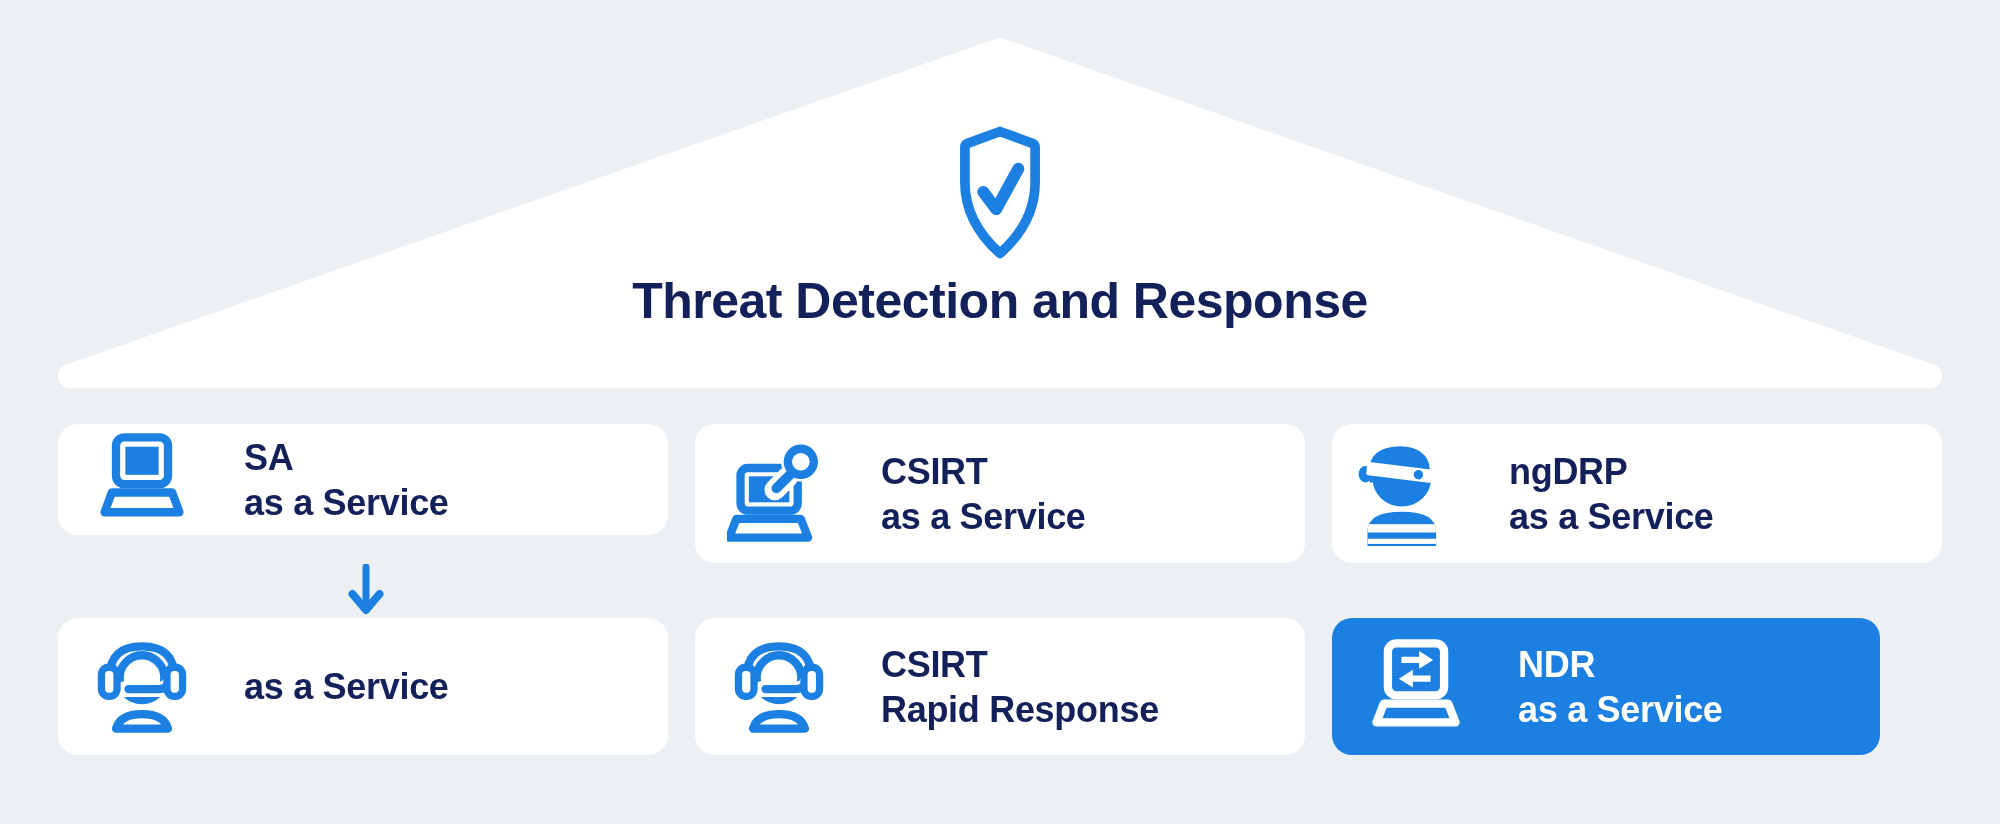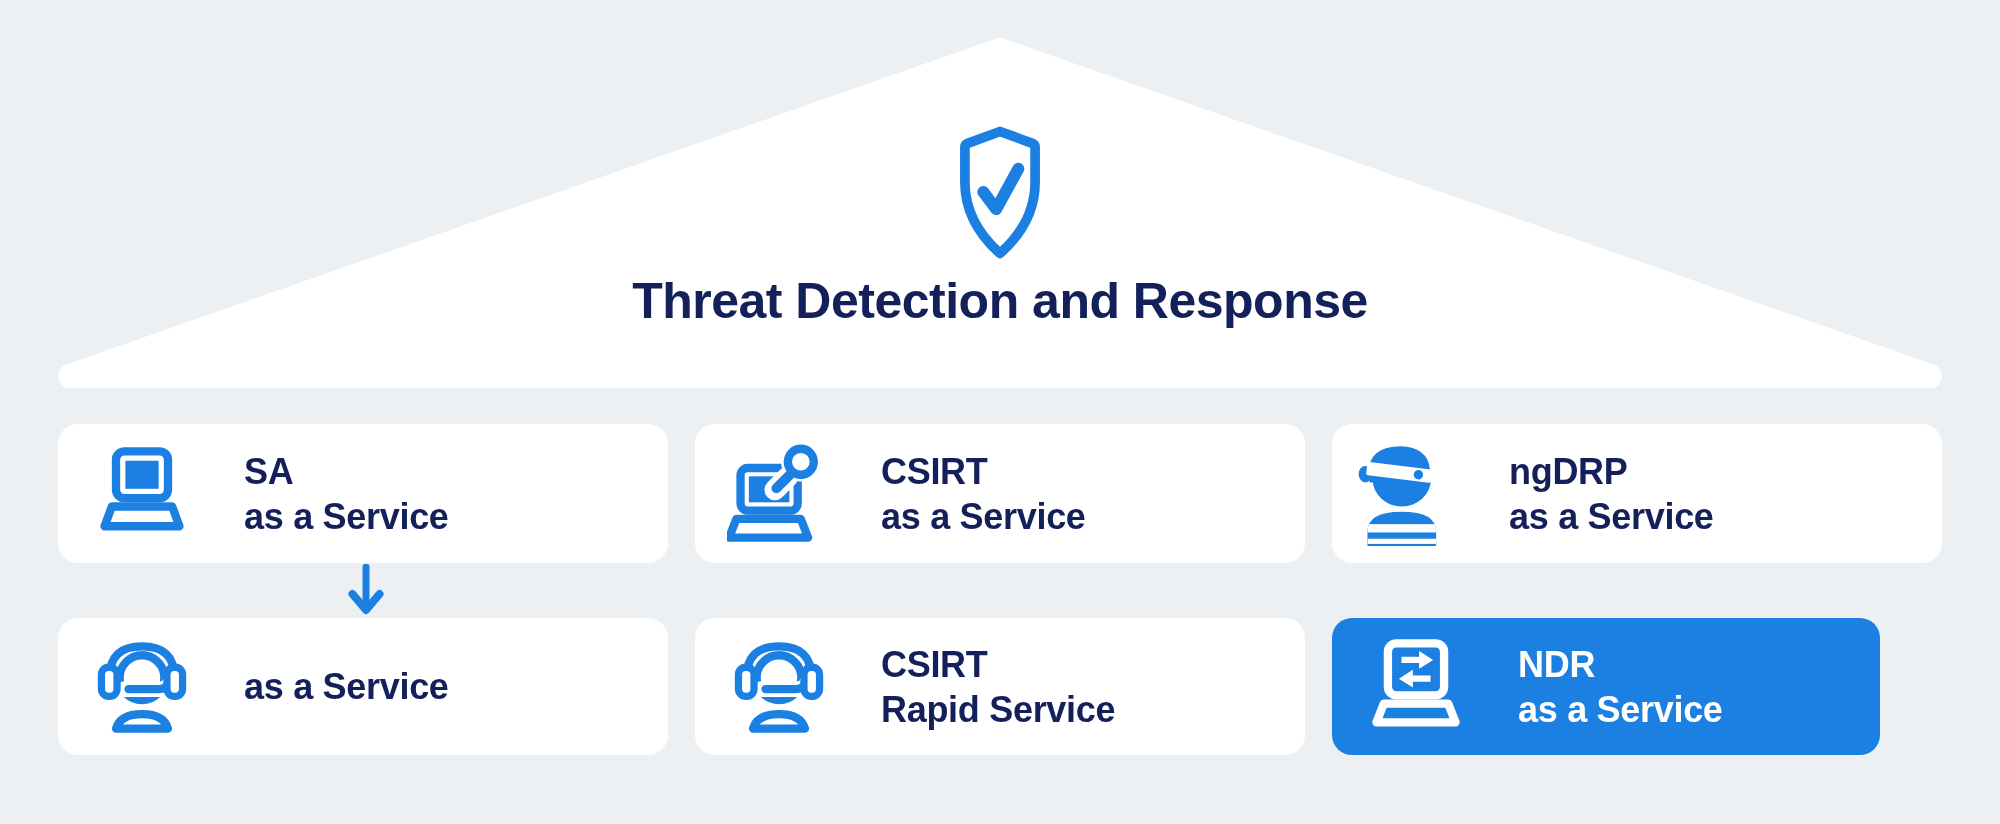--- a/index.html
+++ b/index.html
@@ -23,21 +23,21 @@
   .card .icon svg{width:100%;height:100%;display:block;}
   .card .label{
     margin-left:50px;color:#132059;font-weight:700;
     font-size:36px;line-height:45px;letter-spacing:-0.3px;
   }
   .card.highlight{background:#1b80e2;color:#ffffff;}
   .card.highlight .label{color:#ffffff;}
   .connector{position:absolute;left:346px;top:564px;width:40px;height:52px;color:#1b80e2;}
   .connector svg{width:100%;height:100%;display:block;}
   
-  .c1{left:58px;top:424px;width:610px;height:139px;}
+  .c1{left:58px;top:424px;width:610px;height:111px;}
   .c2{left:695px;top:424px;width:610px;height:139px;}
   .c3{left:1332px;top:424px;width:610px;height:139px;padding-left:23px;}
   .c4{left:58px;top:618px;width:610px;height:137px;}
   .c5{left:695px;top:618px;width:610px;height:137px;}
   .c6{left:1332px;top:618px;width:548px;height:137px;}
 </style>
 </head>
 <body>
 
 <div class="canvas">
@@ -146,21 +146,21 @@
         <path d="M19 40 Q19 11 50 11 Q81 11 81 40" fill="none" stroke="currentColor" stroke-width="8" stroke-linecap="round"></path>
         <path d="M33 52 H68 Q75 52 77 46" fill="none" stroke="#ffffff" stroke-width="15" stroke-linecap="round"></path>
         <path d="M37 52 H66 Q73 52 75 46.5" fill="none" stroke="currentColor" stroke-width="8" stroke-linecap="round"></path>
         <rect x="11" y="31" width="15" height="28" rx="7" fill="#ffffff" stroke="currentColor" stroke-width="7"></rect>
         <rect x="74" y="31" width="15" height="28" rx="7" fill="#ffffff" stroke="currentColor" stroke-width="7"></rect>
         <path d="M25 90 Q29 76 50 76 Q71 76 75 90 Z" fill="none" stroke="currentColor" stroke-width="8" stroke-linejoin="round"></path>
       </svg>
     </span>
     <div class="label">
       <div>CSIRT</div>
-      <div>Rapid Service</div>
+      <div>Rapid Response</div>
     </div>
   </div>
 
   <div class="card c6 highlight">
     <span class="icon">
       <svg viewBox="0 0 100 100" aria-hidden="true">
         <rect x="23" y="8" width="54" height="50" rx="8" fill="none" stroke="currentColor" stroke-width="8"></rect>
         <path d="M36 21 H53 V15.5 L66.5 24 L53 32.5 V27 H36 Z" fill="currentColor"></path>
         <path d="M64 39 H47 V33.5 L33.5 42 L47 50.5 V45 H64 Z" fill="currentColor"></path>
         <path d="M19 66 H81 L88 84 H12 Z" fill="none" stroke="currentColor" stroke-width="8" stroke-linejoin="round"></path>

